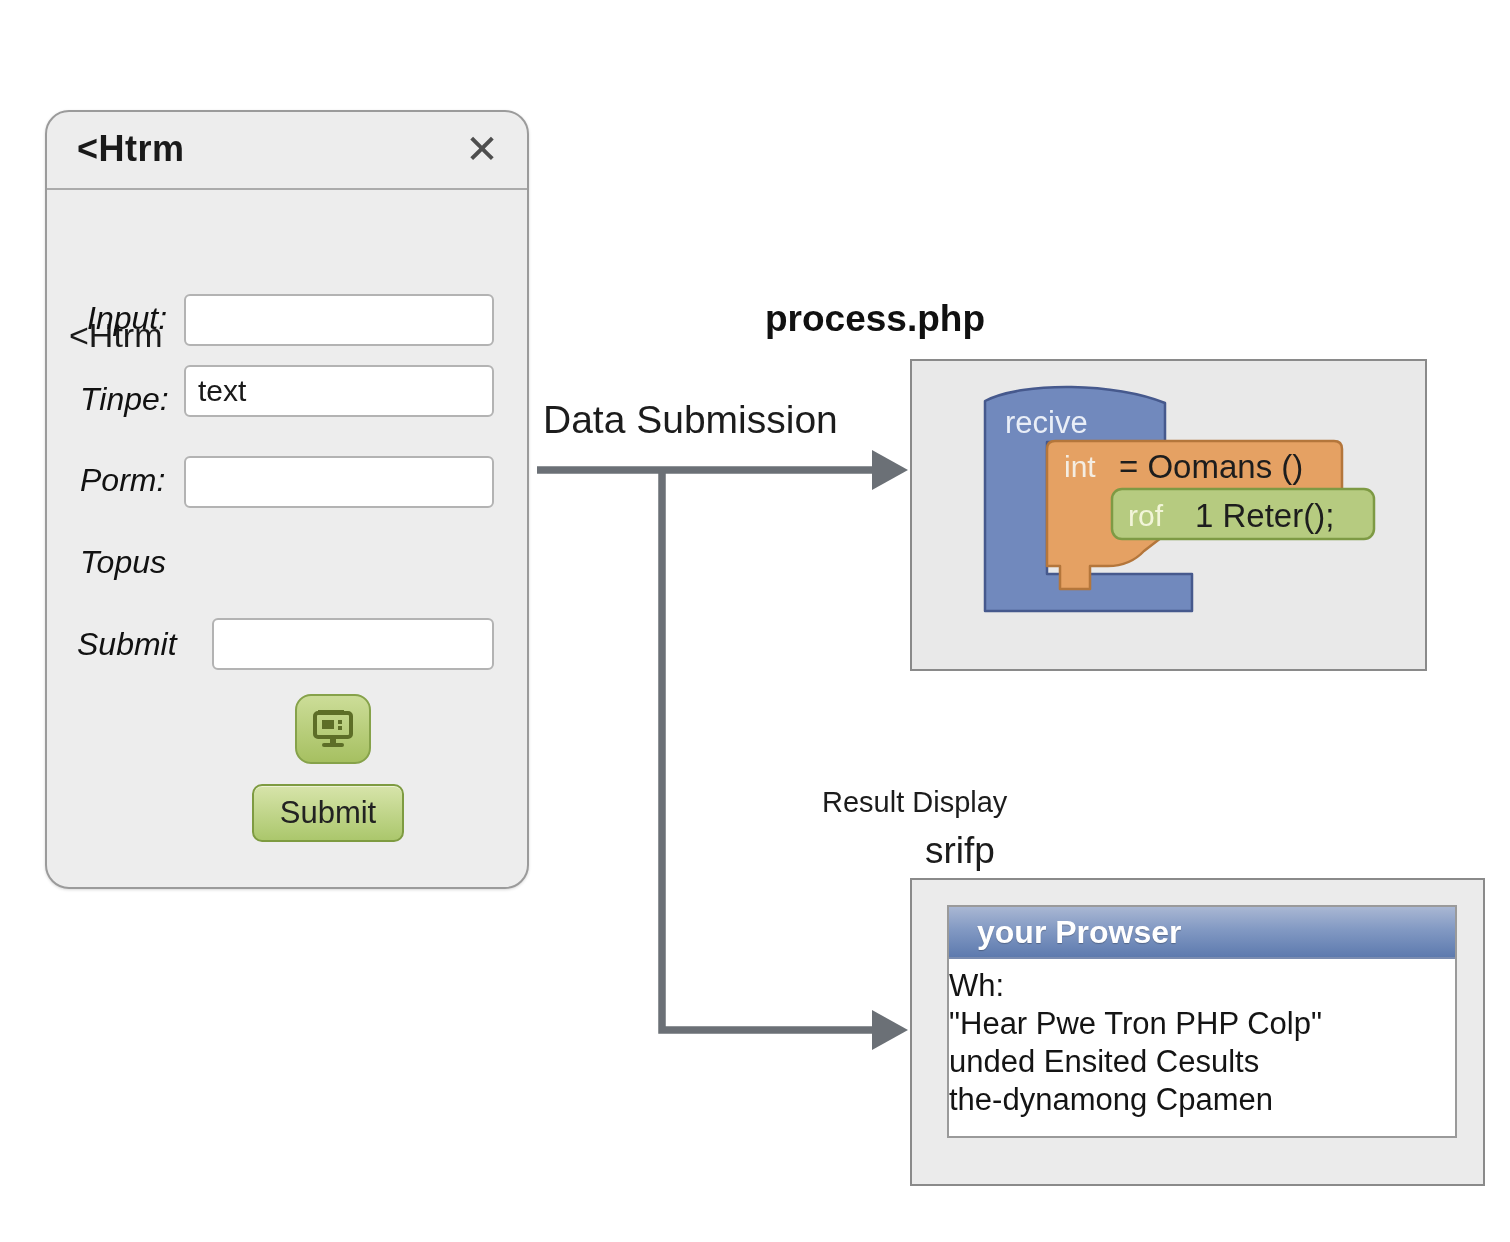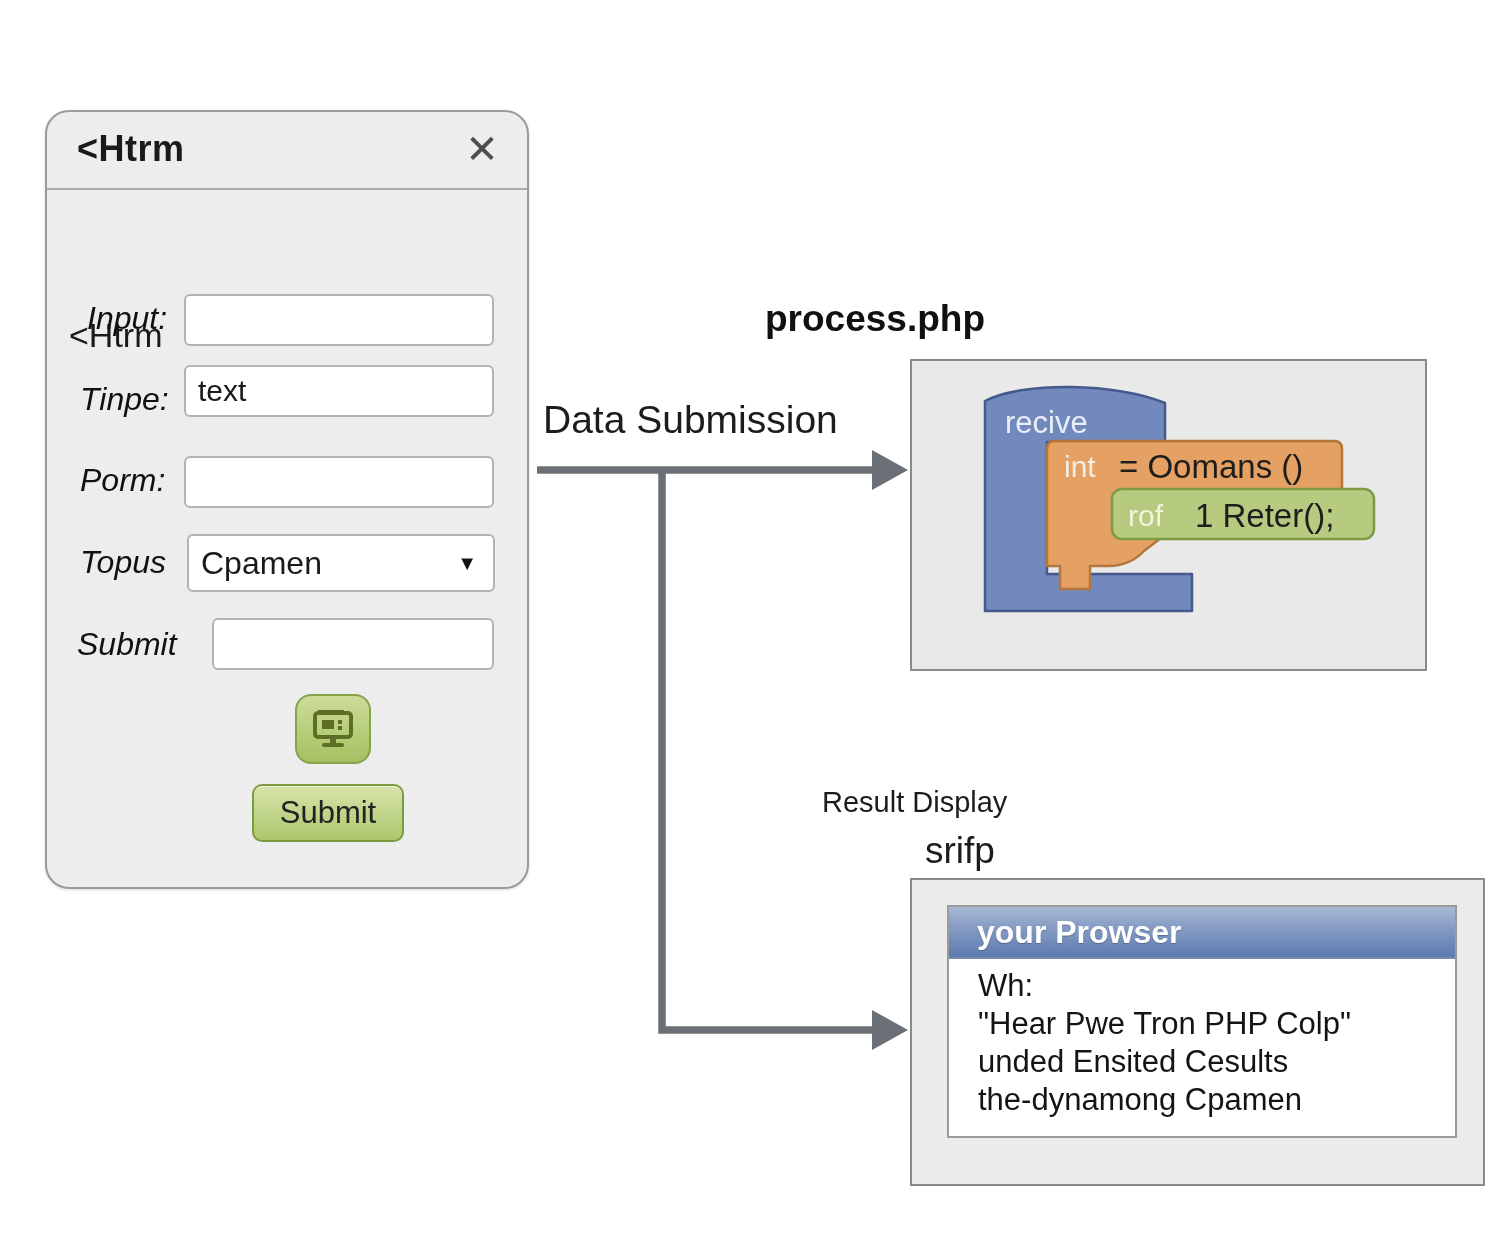--- a/index.html
+++ b/index.html
@@ -46,21 +46,21 @@
   .browser-outer{position:absolute;left:910px;top:878px;width:575px;height:308px;
     background:#ebebeb;border:2px solid #8a8a8a;box-sizing:border-box;}
   .browser-win{position:absolute;left:35px;top:25px;width:510px;height:233px;
     border:2px solid #9a9a9a;background:#ffffff;box-sizing:border-box;}
   .browser-head{position:absolute;left:0;top:0;right:0;height:52px;
     background:linear-gradient(180deg,#a9b7d3 0%,#8299c3 45%,#5d7aae 100%);
     display:flex;align-items:center;border-bottom:2px solid #7a8cb0;box-sizing:border-box;}
   .browser-head .htxt{color:#ffffff;font-size:32px;font-weight:700;padding-left:28px;
     text-shadow:0 1px 1px rgba(0,0,0,.25);}
   .browser-body{position:absolute;left:0;top:52px;right:0;bottom:0;background:#ffffff;
-    padding:8px 0 0 29px;box-sizing:border-box;}
+    padding:8px 0 0 0;box-sizing:border-box;}
   .browser-body .bline{font-size:31px;line-height:38px;color:#141414;}
 
   .arrow-layer{position:absolute;left:0;top:0;width:1510px;height:1242px;pointer-events:none;}
 </style>
 </head>
 <body>
 
 <div class="canvas">
 
   <div class="form-window">
@@ -81,24 +81,20 @@
     </div>
     <input class="finput" style="position: absolute; left: 137px; top: 253px; width: 310px; height: 52px;" value="text">
 
     <div class="frow" style="left:33px;top:350px;">
       <span class="flabel">Porm:</span>
     </div>
     <input class="finput" style="position: absolute; left: 137px; top: 344px; width: 310px; height: 52px;" value="">
 
     <div class="frow" style="left:33px;top:432px;">
       <span class="flabel">Topus</span>
-    </div>
-    <div class="fselect" style="left:140px;top:422px;width:308px;height:58px;">
-      <span class="sel-value">Cpamen</span>
-      <span class="caret">▼</span>
     </div>
 
     <div class="frow" style="left:30px;top:514px;">
       <span class="flabel">Submit</span>
     </div>
     <input class="finput" style="position: absolute; left: 165px; top: 506px; width: 282px; height: 52px;" value="">
 
     <div class="icon-btn">
       <span style="display:flex;">
         <svg width="44" height="42" viewBox="0 0 44 42">

